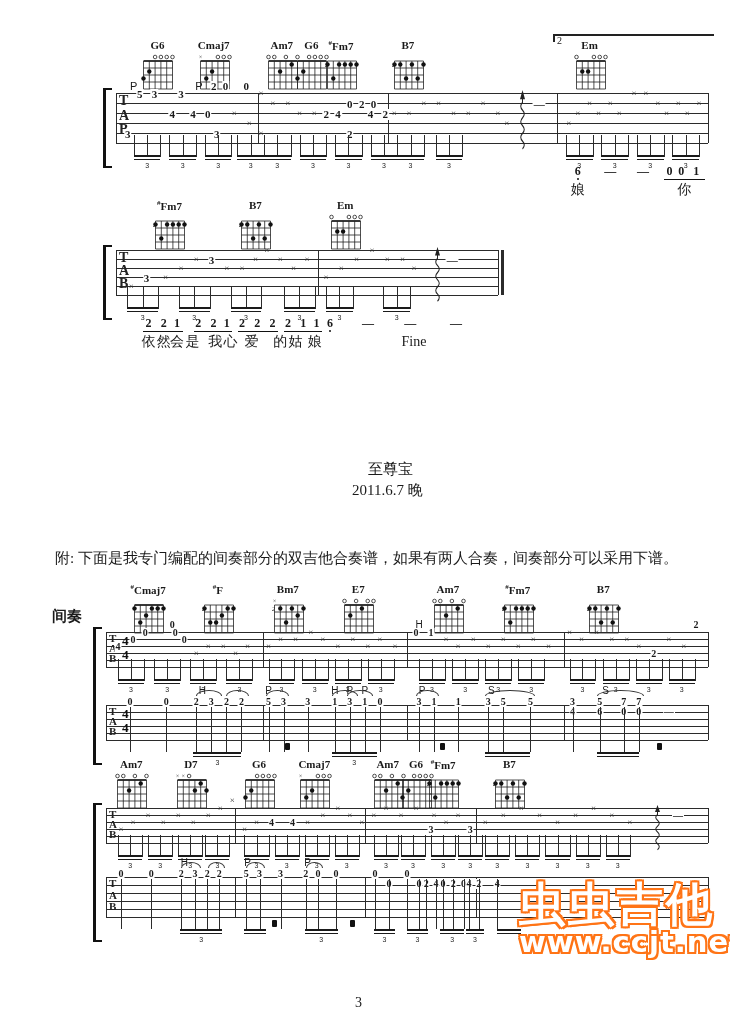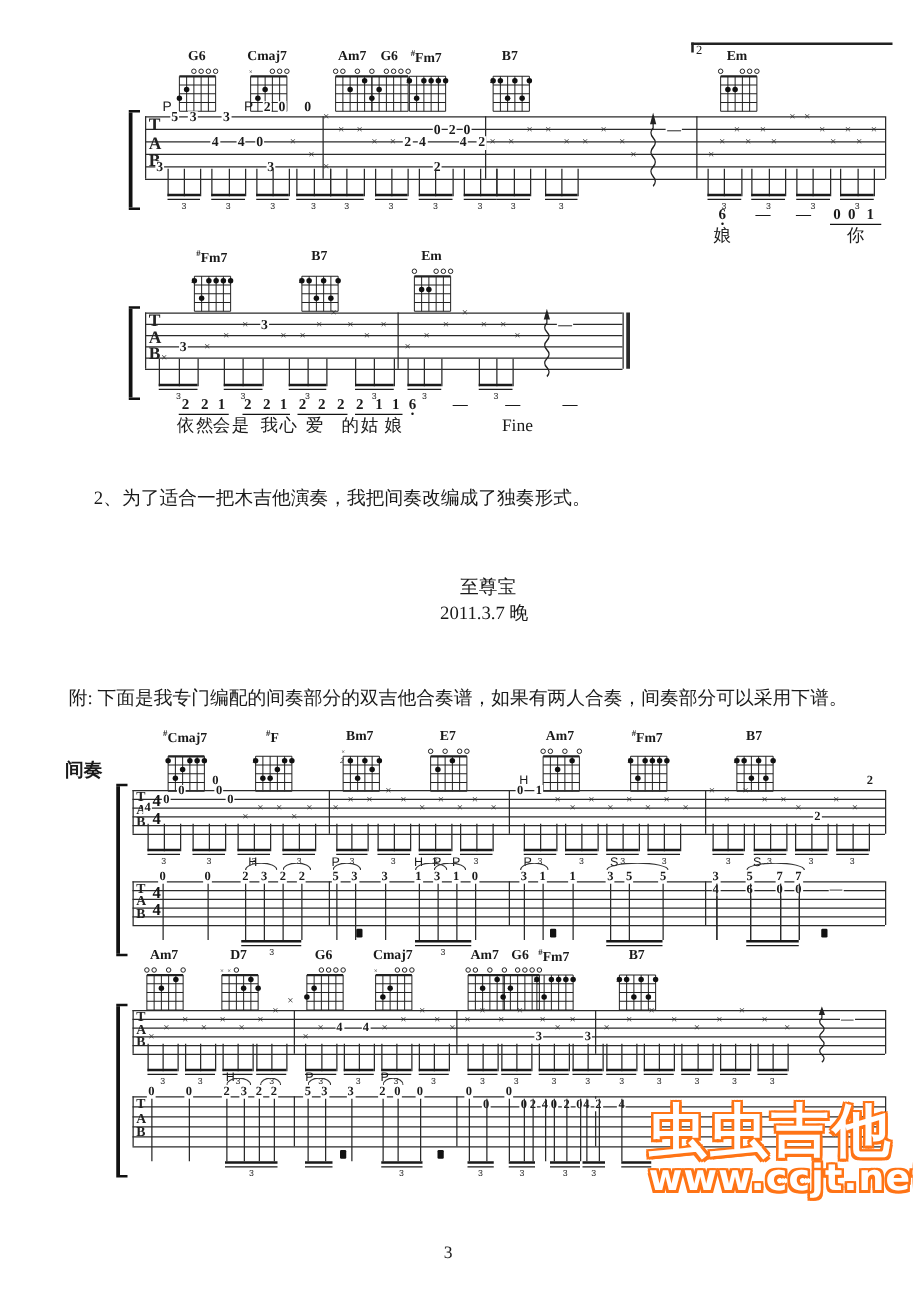--- a/index.html
+++ b/index.html
@@ -1399,24 +1399,23 @@
       <div class="arc" style="left: 133.25px; top: 862px; width: 18.06px;"></div>
       <div class="arc" style="left: 160.34px; top: 862px; width: 15.05px;"></div>
       <div class="arc" style="left: 198.266px; top: 862px; width: 16.254px;"></div>
       <div class="arc" style="left: 257.864px; top: 862px; width: 15.05px;"></div>
       <div class="rest" style="left: 223.55px; top: 920px;"></div>
       <div class="rest" style="left: 301.81px; top: 920px;"></div>
       <div class="bracket" style="left: 45px; top: 805px; height: 135px;"></div>
     </div>
 
   <div class="notes-block">
-    <div class="notes-line ind">2、为了适合一把木吉他演奏，我把间奏改编成了独奏形式。</div>
   </div>
   <div class="sig" style="left:368px;top:460px;">至尊宝</div>
-  <div class="sig" style="left:352px;top:481px;">2011.3.7 晚</div>
+  <div class="sig" style="left:352px;top:481px;">2011.6.7 晚</div>
 
   <div class="appendix">附: 下面是我专门编配的间奏部分的双吉他合奏谱，如果有两人合奏，间奏部分可以采用下谱。</div>
   <div class="interlude">间奏</div>
 
   <div class="watermark">
     <div class="wm1 outline">虫虫吉他</div>
     <div class="wm2 outline">www.ccjt.net</div>
   </div>
 
   <div class="pagenum">3</div>

